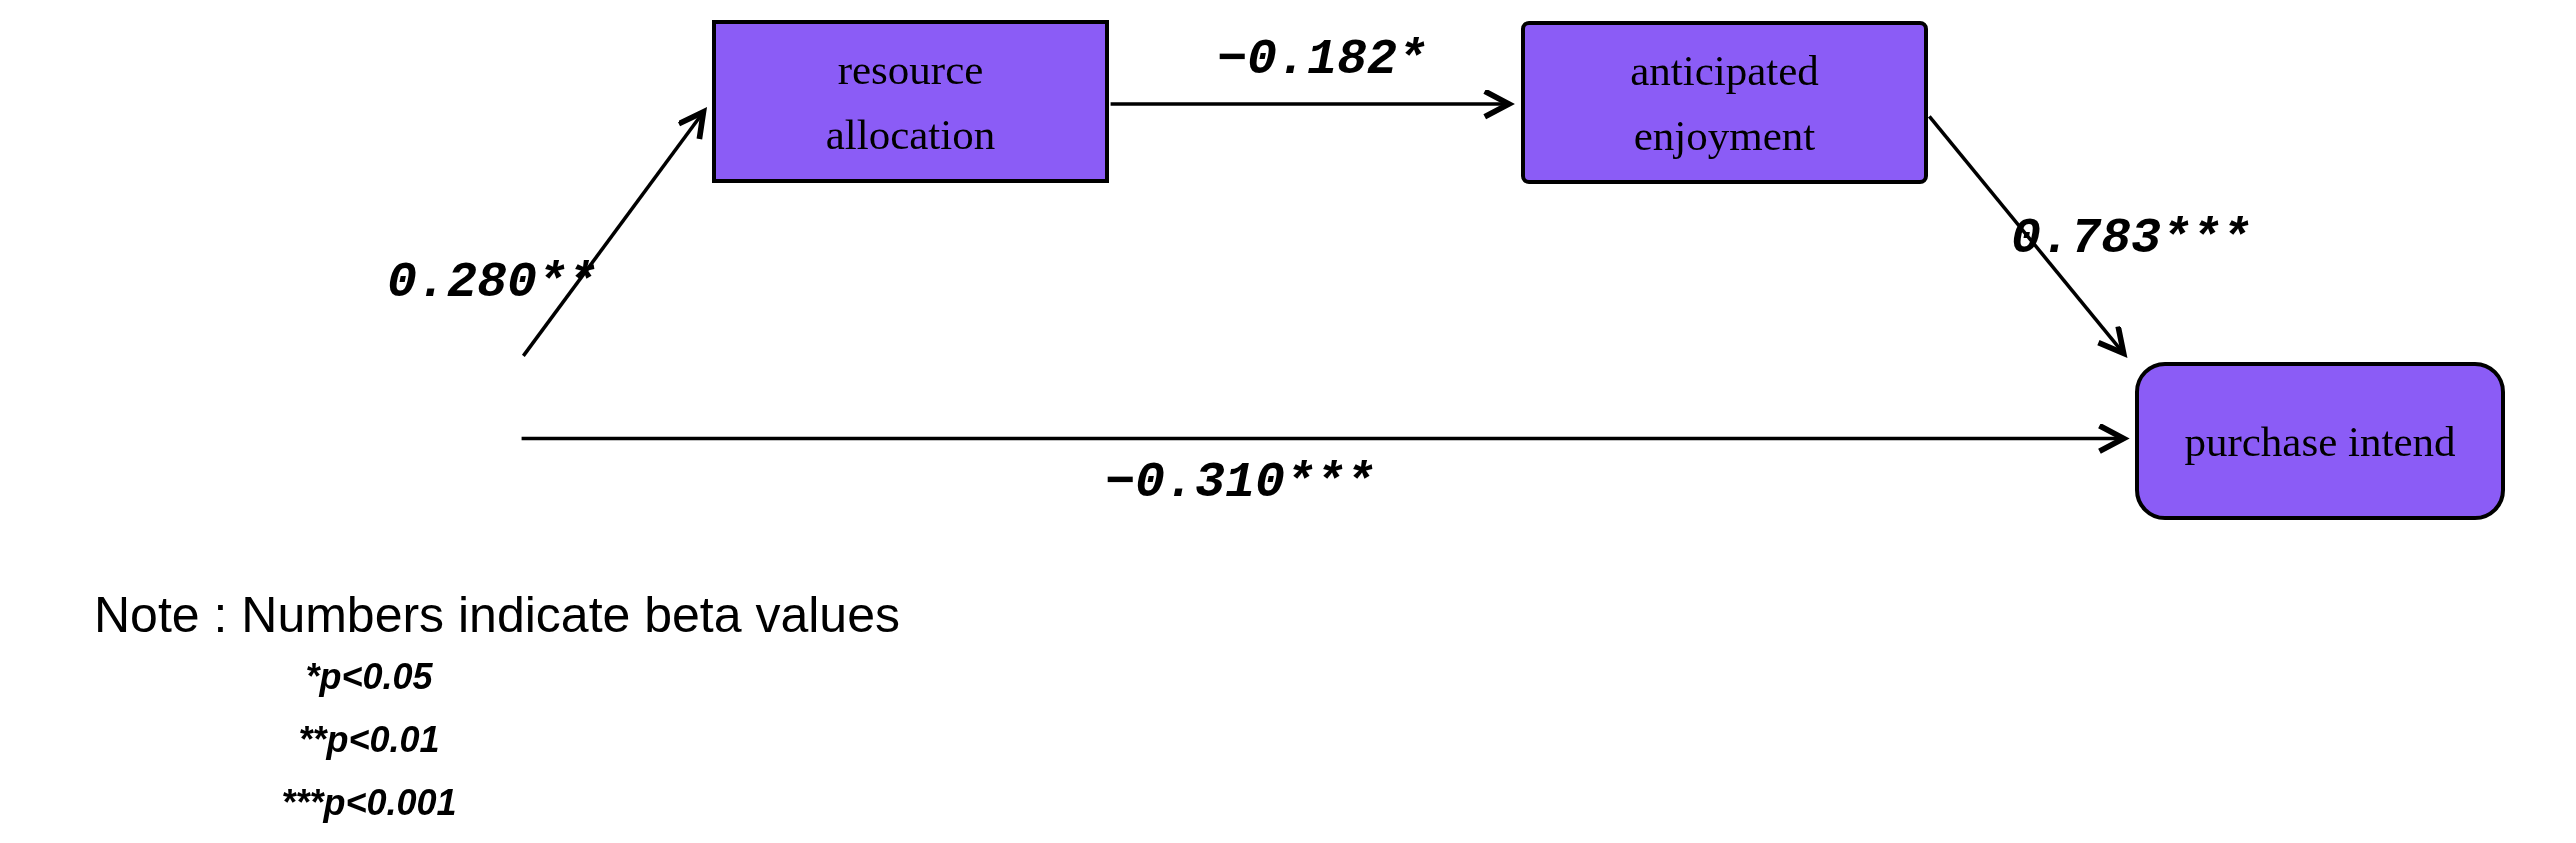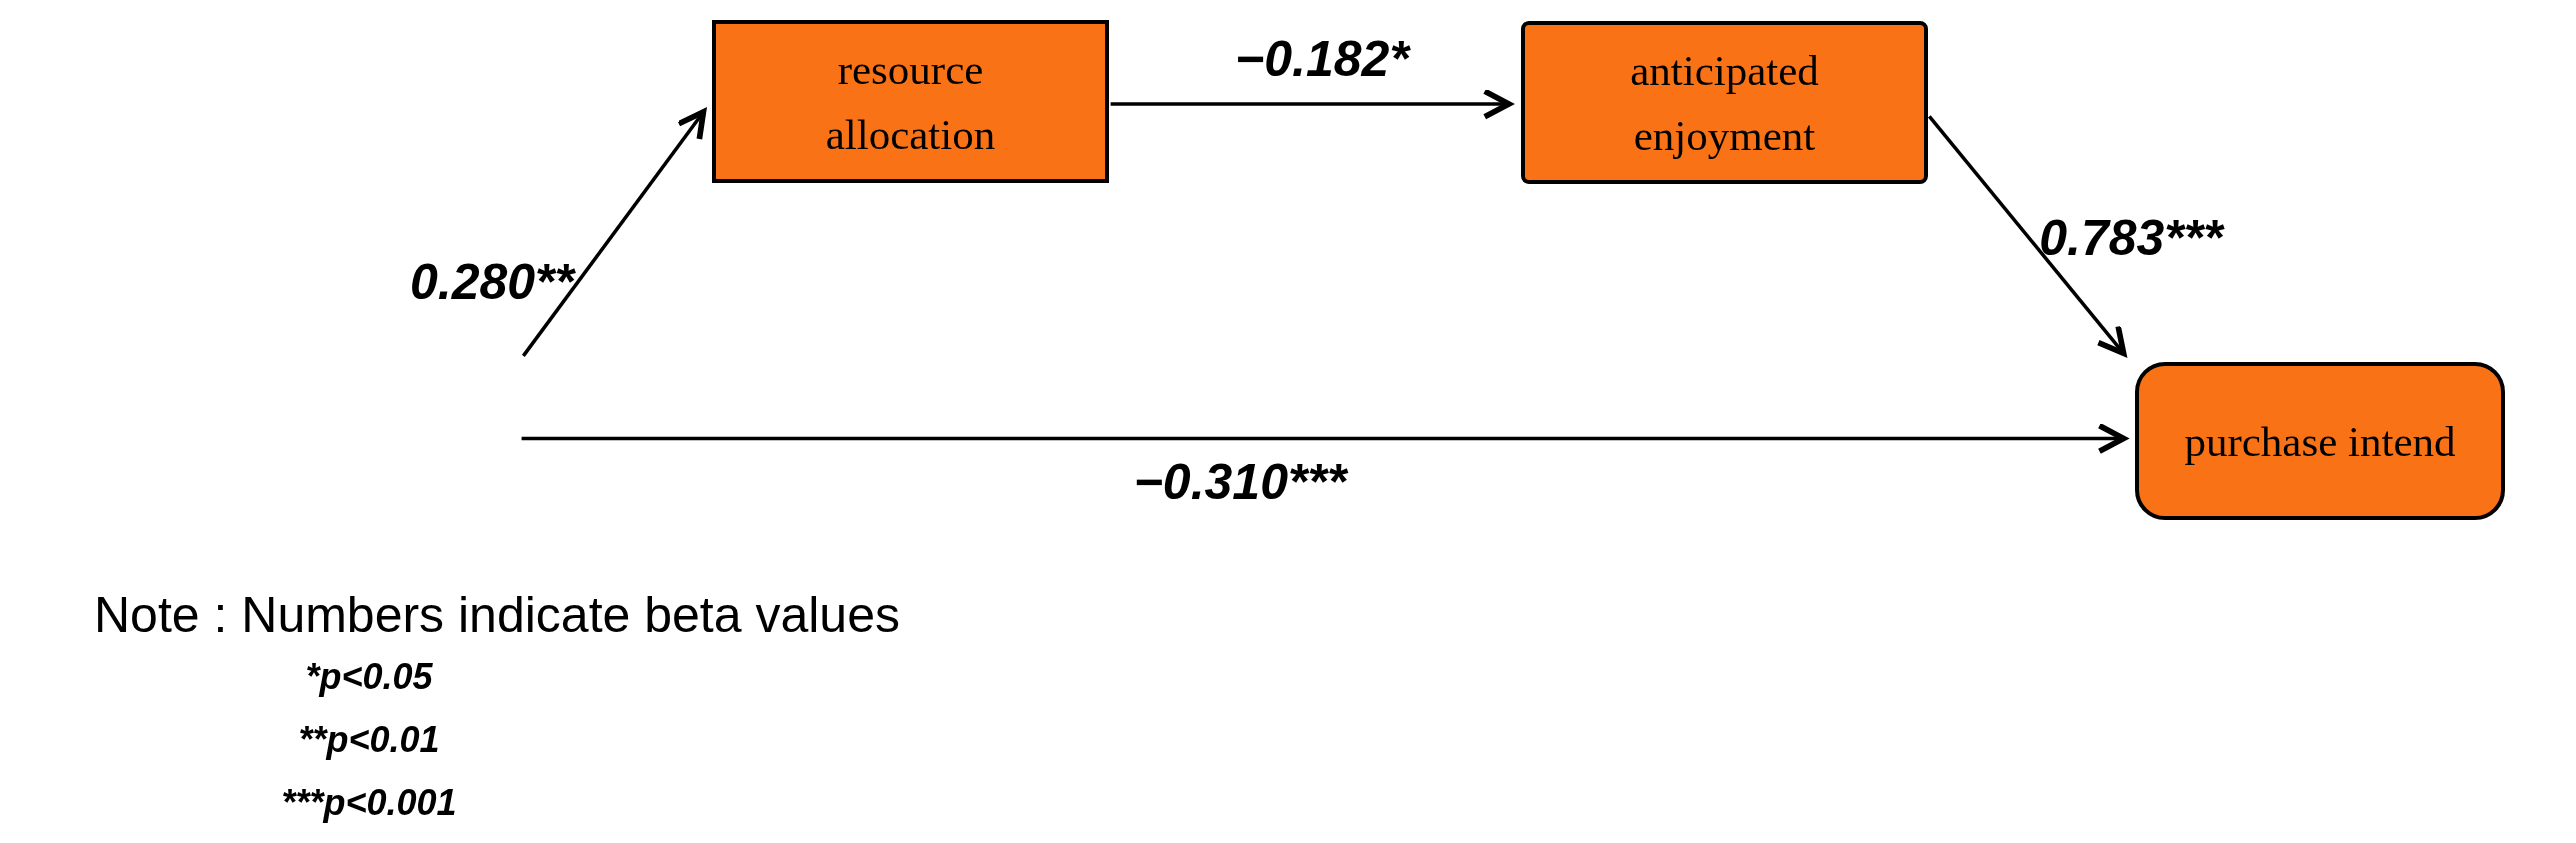--- a/index.html
+++ b/index.html
@@ -19,39 +19,39 @@
   .arrow-layer {
     position: absolute;
     left: 0; top: 0;
     width: 2576px;
     height: 844px;
   }
   .node {
     position: absolute;
     box-sizing: border-box;
     border: 4.4px solid #000000;
-    background: #f97316;
+    background: #8b5cf6;
     display: flex;
     flex-direction: column;
     align-items: center;
     justify-content: center;
     text-align: center;
     font-size: 43px;
     line-height: 65px;
     white-space: nowrap;
   }
   .node-predictor { left: 22px;   top: 359px; width: 498px; height: 161px; }
   .node-mediator1 { left: 712px;  top: 20.4px;  width: 397px; height: 163px; }
   .node-mediator2 { left: 1521px; top: 21px;  width: 407px; height: 163px; border-radius: 8px; }
   .node-outcome   { left: 2135px; top: 362px; width: 370px; height: 158px; border-radius: 30px; }
 
   .plabel {
     position: absolute;
     transform: translate(-50%, -50%);
-    font-family: Liberation Sans, sans-serif;
+    font-family: Liberation Mono, monospace;
     font-style: italic;
     font-weight: bold;
     font-size: 50px;
     white-space: nowrap;
   }
   .plabel-a  { left: 492px;  top: 238px; margin-top: 44px; }
   .plabel-b1 { left: 1322px; top: 59px; }
   .plabel-b2 { left: 2131px; top: 238px; }
   .plabel-c  { left: 1240px; top: 482px; }
 

